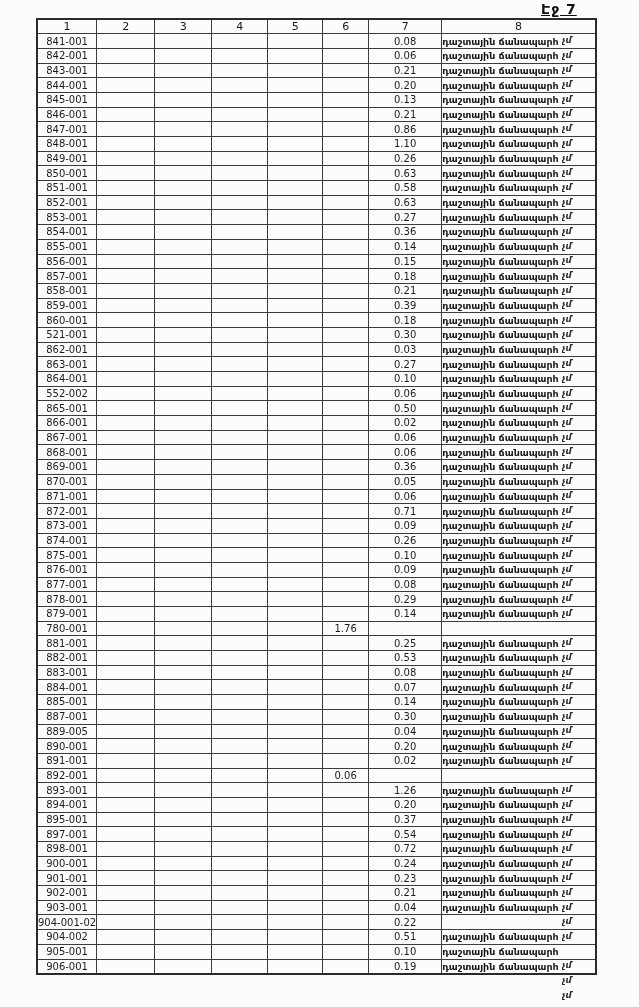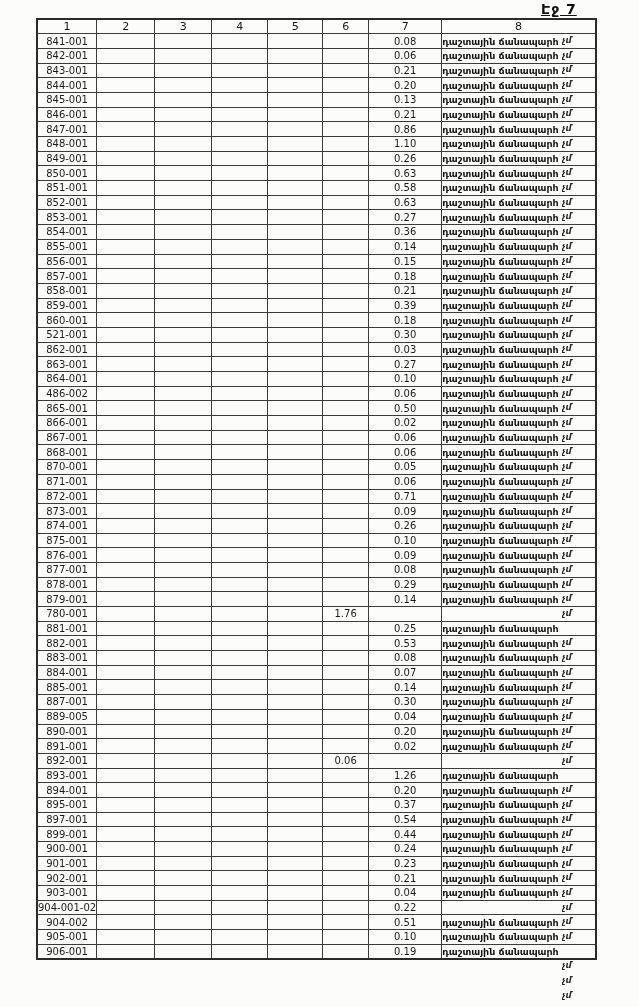--- a/index.html
+++ b/index.html
@@ -342,21 +342,21 @@
           <td class="c-id">864-001</td>
           <td class="c-empty"></td>
           <td class="c-empty"></td>
           <td class="c-empty"></td>
           <td class="c-empty"></td>
           <td class="c-val"></td>
           <td class="c-val">0.10</td>
           <td class="c-road">դաշտային ճանապարհ</td>
         </tr>
         <tr>
-          <td class="c-id">486-002</td>
+          <td class="c-id">552-002</td>
           <td class="c-empty"></td>
           <td class="c-empty"></td>
           <td class="c-empty"></td>
           <td class="c-empty"></td>
           <td class="c-val"></td>
           <td class="c-val">0.06</td>
           <td class="c-road">դաշտային ճանապարհ</td>
         </tr>
         <tr>
           <td class="c-id">865-001</td>
@@ -392,20 +392,30 @@
           <td class="c-id">868-001</td>
           <td class="c-empty"></td>
           <td class="c-empty"></td>
           <td class="c-empty"></td>
           <td class="c-empty"></td>
           <td class="c-val"></td>
           <td class="c-val">0.06</td>
           <td class="c-road">դաշտային ճանապարհ</td>
         </tr>
         <tr>
+          <td class="c-id">869-001</td>
+          <td class="c-empty"></td>
+          <td class="c-empty"></td>
+          <td class="c-empty"></td>
+          <td class="c-empty"></td>
+          <td class="c-val"></td>
+          <td class="c-val">0.36</td>
+          <td class="c-road">դաշտային ճանապարհ</td>
+        </tr>
+        <tr>
           <td class="c-id">870-001</td>
           <td class="c-empty"></td>
           <td class="c-empty"></td>
           <td class="c-empty"></td>
           <td class="c-empty"></td>
           <td class="c-val"></td>
           <td class="c-val">0.05</td>
           <td class="c-road">դաշտային ճանապարհ</td>
         </tr>
         <tr>
@@ -642,27 +652,27 @@
           <td class="c-id">897-001</td>
           <td class="c-empty"></td>
           <td class="c-empty"></td>
           <td class="c-empty"></td>
           <td class="c-empty"></td>
           <td class="c-val"></td>
           <td class="c-val">0.54</td>
           <td class="c-road">դաշտային ճանապարհ</td>
         </tr>
         <tr>
-          <td class="c-id">899-001</td>
-          <td class="c-empty"></td>
-          <td class="c-empty"></td>
-          <td class="c-empty"></td>
-          <td class="c-empty"></td>
-          <td class="c-val"></td>
-          <td class="c-val">0.44</td>
+          <td class="c-id">898-001</td>
+          <td class="c-empty"></td>
+          <td class="c-empty"></td>
+          <td class="c-empty"></td>
+          <td class="c-empty"></td>
+          <td class="c-val"></td>
+          <td class="c-val">0.72</td>
           <td class="c-road">դաշտային ճանապարհ</td>
         </tr>
         <tr>
           <td class="c-id">900-001</td>
           <td class="c-empty"></td>
           <td class="c-empty"></td>
           <td class="c-empty"></td>
           <td class="c-empty"></td>
           <td class="c-val"></td>
           <td class="c-val">0.24</td>

